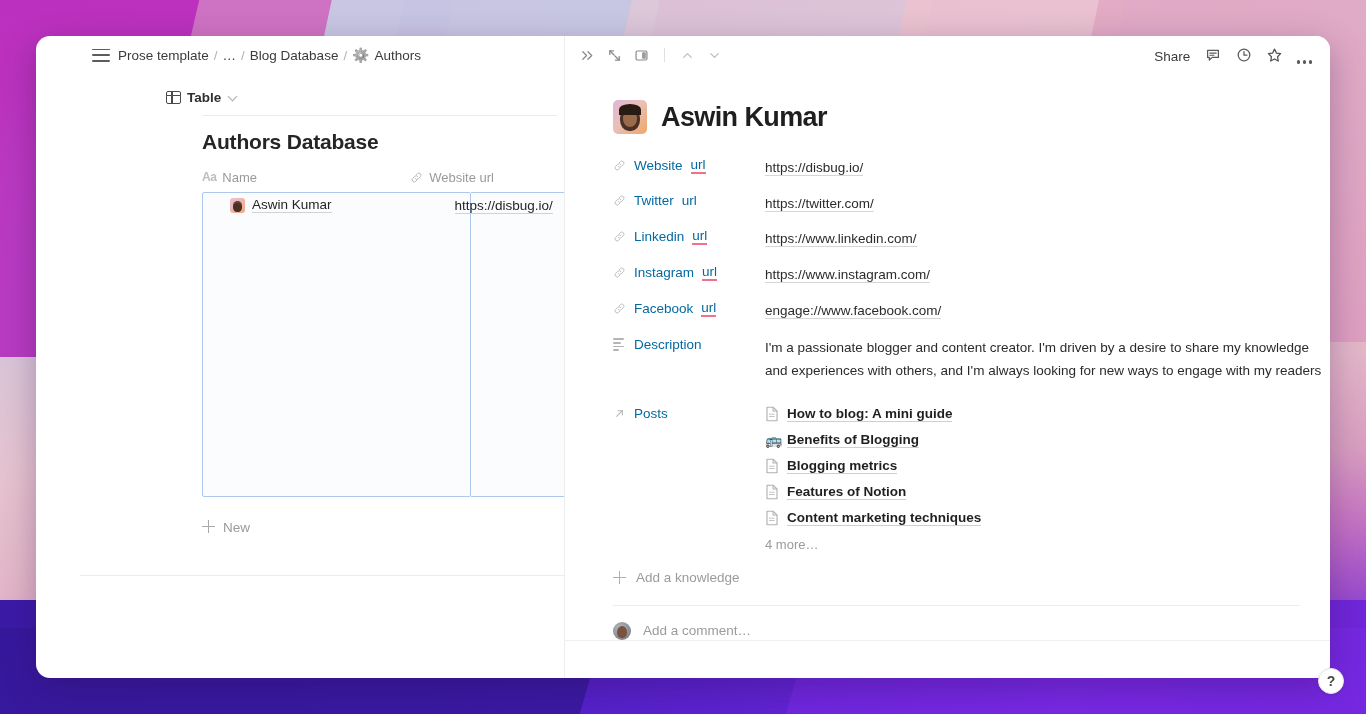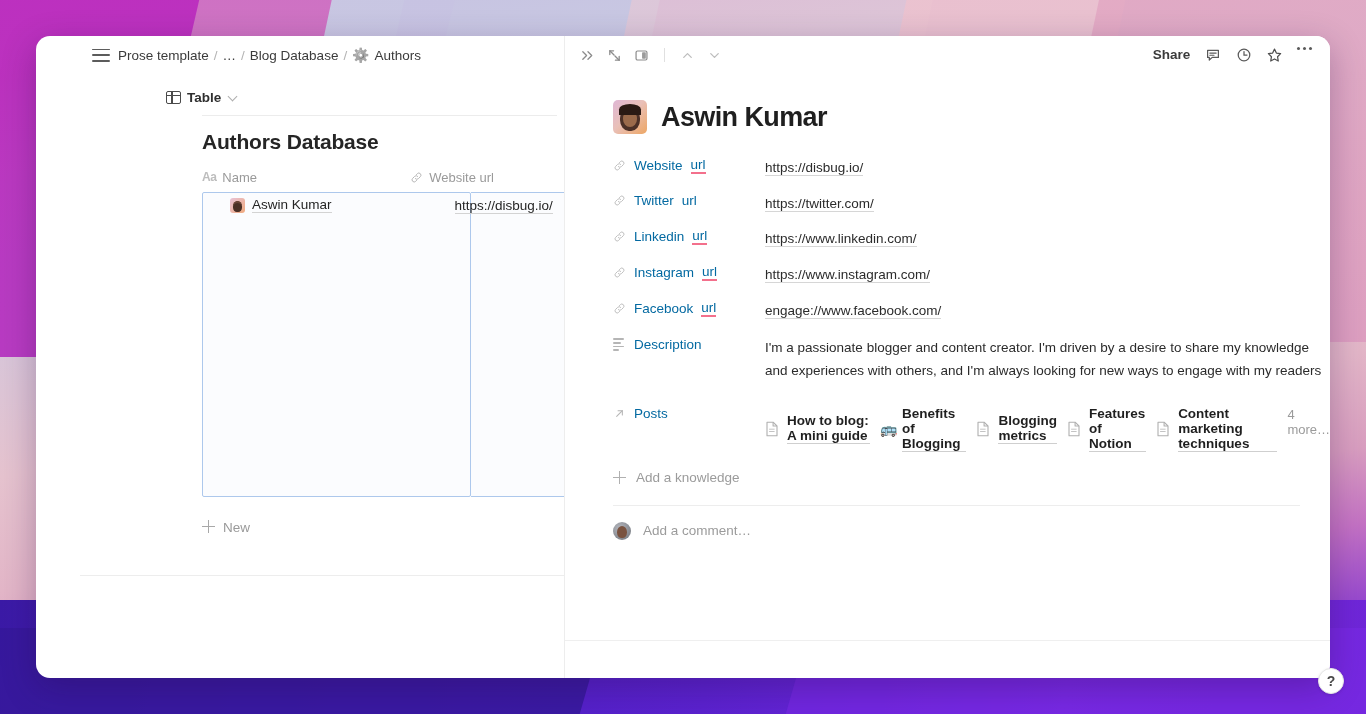--- a/index.html
+++ b/index.html
@@ -215,21 +215,21 @@
     flex:1; height:100%; position:relative;
     background:#fff; overflow:hidden;
   }
   .rp-topbar {
     height:38px; display:flex; align-items:center;
     padding: 0 18px 0 14px;
   }
   .rp-left-icons { display:flex; align-items:center; gap:10px; }
   .ic { width:17px;height:17px; display:flex;align-items:center;justify-content:center; cursor:pointer; }
   .vsep { width:1px; height:14px; background:#e0e0e0; margin:0 4px; }
-  .rp-right-icons { margin-left:auto; display:flex; align-items:flex-start; gap:14px;font-weight:bold; }
+  .rp-right-icons { margin-left:auto; display:flex; align-items:flex-end; gap:14px; }
   .share-btn { font-size:13.5px; color:#3b3b3b; cursor:pointer; }
   .dots { display:flex; gap:2.6px; align-items:center; cursor:pointer;}
   .dots i { width:3.2px;height:3.2px;border-radius:50%;background:#5a5a5a; display:block;}
 
   .page-title-wrap {
     display:flex; align-items:center; gap:14px;
     margin: 26px 0 0 48px;
   }
   .big-avatar {
     width:34px;height:34px;border-radius:5px; flex:none;
@@ -264,21 +264,21 @@
   .prop-value .url { border-bottom:1px solid #d6d6d6; cursor:pointer;}
   .desc-text { max-width:565px; }
 
   .txt-ico { width:13px;height:13px;display:flex;flex-direction:column;justify-content:center;gap:2.2px;flex:none;}
   .txt-ico i{display:block;height:1.5px;background:#b5b5b5;border-radius:1px;}
   .txt-ico i:nth-child(1){width:11px;}
   .txt-ico i:nth-child(2){width:8px;}
   .txt-ico i:nth-child(3){width:11px;}
   .txt-ico i:nth-child(4){width:6px;}
 
-  .posts-list { display:flex; flex-direction:row; gap:10px; padding-top:1px;}
+  .posts-list { display:flex; flex-direction:column; gap:10px; padding-top:1px;}
   .post-item { display:flex; align-items:center; gap:8px; cursor:pointer; }
   .post-title { font-size:13.5px; font-weight:bold; color:#1f1f1f; border-bottom:1px solid #cfcfcf;}
   .doc-ico { width:14px;height:16px; flex:none; }
   .bus-emoji { font-size:14px; width:14px; text-align:center; flex:none;}
   .more-link { font-size:13px; color:#9b9b9b; margin-top:1px; cursor:pointer;}
 
   .add-prop {
     display:flex; align-items:center; gap:10px;
     margin: 18px 0 0 48px;
     font-size:13.5px; color:#9b9b9b; cursor:pointer;

